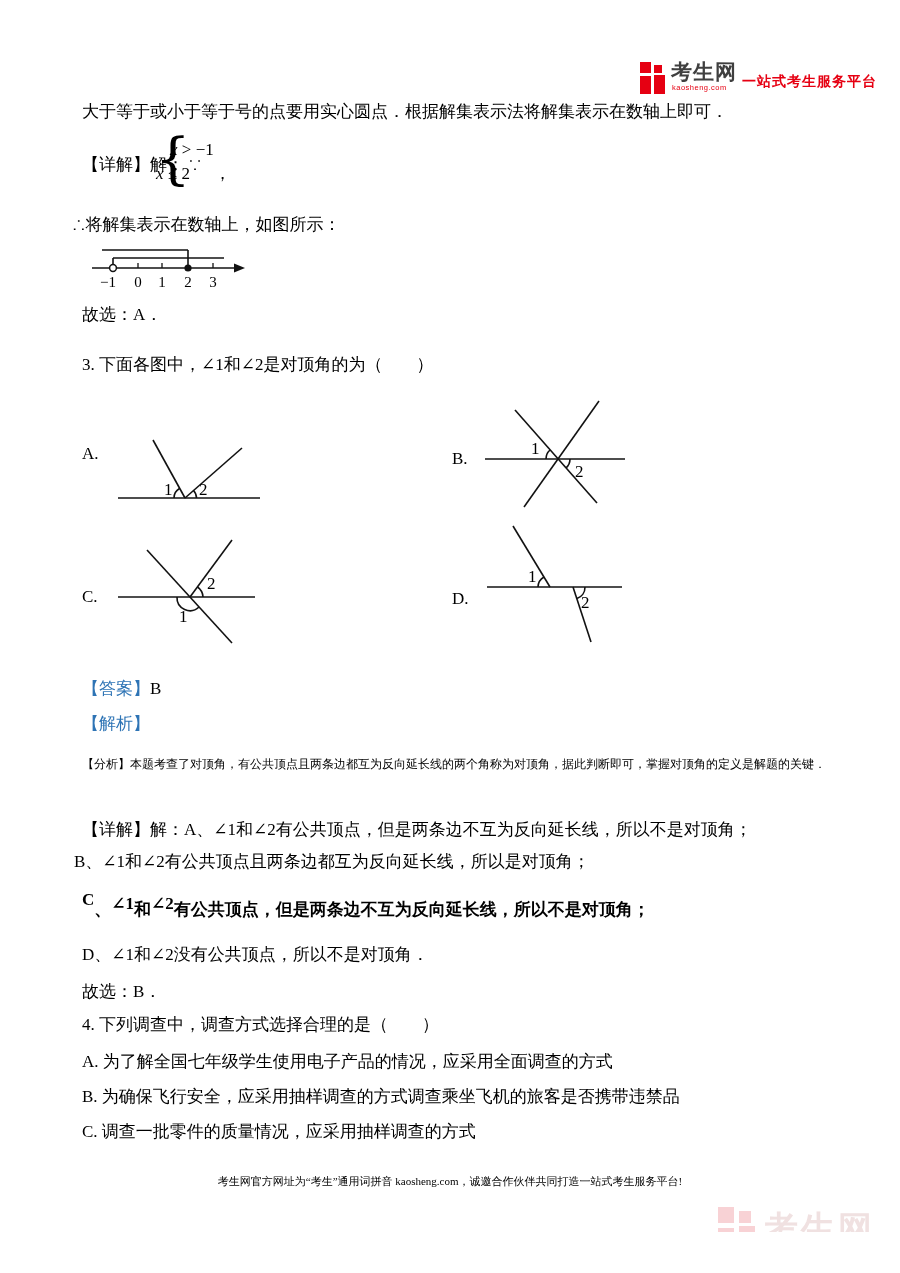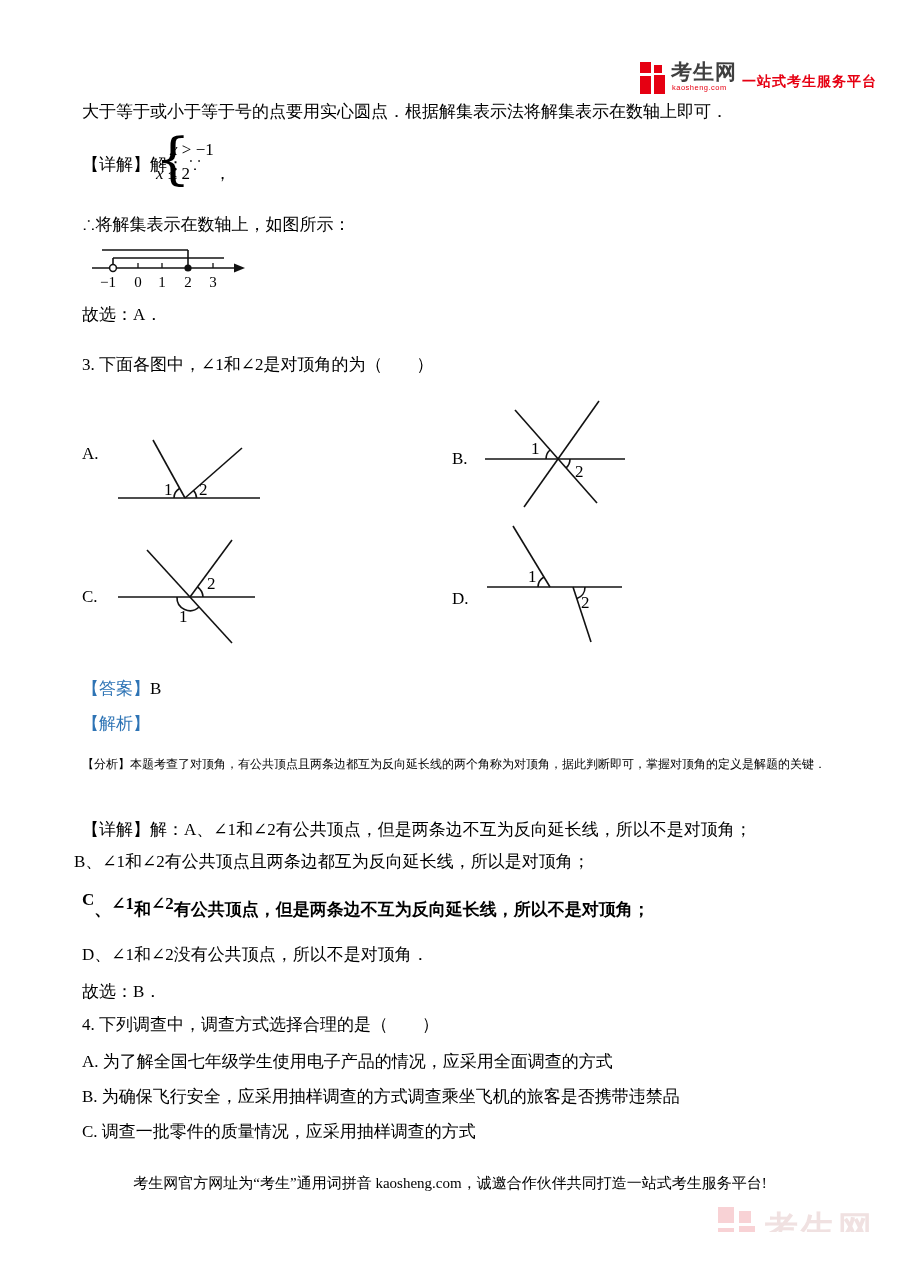--- a/index.html
+++ b/index.html
@@ -26,21 +26,21 @@
   
   .wm-icon .blk{position:absolute;background:#f8d2d5;}
   .wm-name{position:absolute;font-family:"Liberation Sans","DejaVu Sans",sans-serif;
            font-weight:bold;color:#f0e1e1;font-size:34px;letter-spacing:3px;}
   .wm-domain{position:absolute;font-family:"Liberation Sans","DejaVu Sans",sans-serif;
              color:#e9e2e2;font-size:13px;letter-spacing:1px;}
   
   .c-raise{position:relative;top:-10px;}
   .ang-raise{position:relative;top:-6px;}
   .footer{position:absolute;left:0;top:1174px;width:900px;text-align:center;
-          font-size:15px;white-space:nowrap;}
+          font-size:11px;white-space:nowrap;}
 </style>
 </head>
 <body>
 
 <div class="page">
 
   <div class="logo-icon" style="left:640px;top:62px;width:26px;height:32px;">
     <div class="blk" style="left:0;top:0;width:11px;height:11px;"></div>
     <div class="blk" style="left:0;top:14px;width:11px;height:18px;"></div>
     <div class="blk" style="left:14px;top:3px;width:8px;height:8px;"></div>
@@ -62,21 +62,21 @@
     <span>&gt;</span>
     <span>−1</span>
   </div>
   <div class="abs" style="left:156px;top:163px;">
     <span class="math-x">x</span>
     <span>≤</span>
     <span>2</span>
   </div>
   <div class="abs" style="left:214px;top:163px;">，</div>
 
-  <div class="abs" style="left:82px;top:214px;">∴将解集表示在数轴上，如图所示：</div>
+  <div class="abs" style="left:72px;top:214px;">∴将解集表示在数轴上，如图所示：</div>
 
   <svg class="fig" style="left:88px;top:242px;" width="170" height="52" viewBox="0 0 170 52">
     <line x1="4" y1="26" x2="148" y2="26"></line>
     <polygon points="146,21.5 157,26 146,30.5" fill="#121212" stroke="none"></polygon>
     <line class="thin" x1="50" y1="21" x2="50" y2="26"></line>
     <line class="thin" x1="74" y1="21" x2="74" y2="26"></line>
     <line class="thin" x1="125" y1="21" x2="125" y2="26"></line>
 
     <line x1="14" y1="8" x2="100" y2="8"></line>
     <line x1="100" y1="8" x2="100" y2="23"></line>

